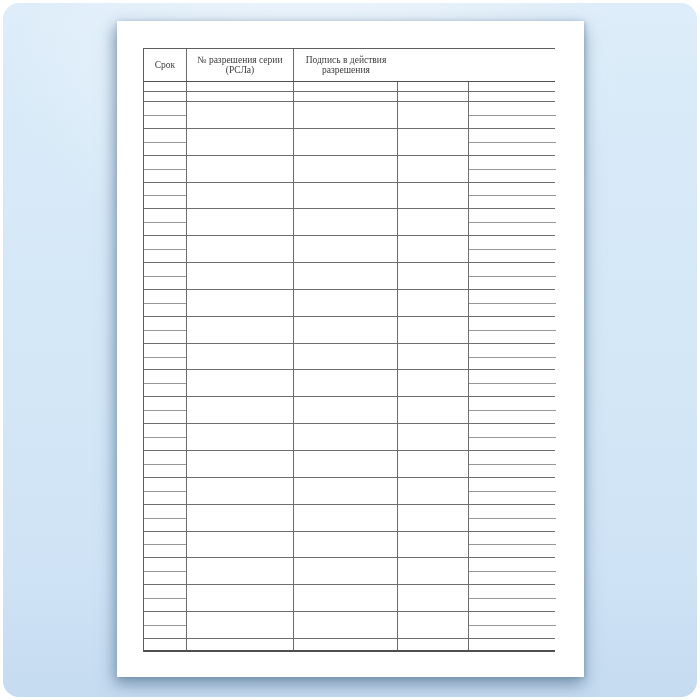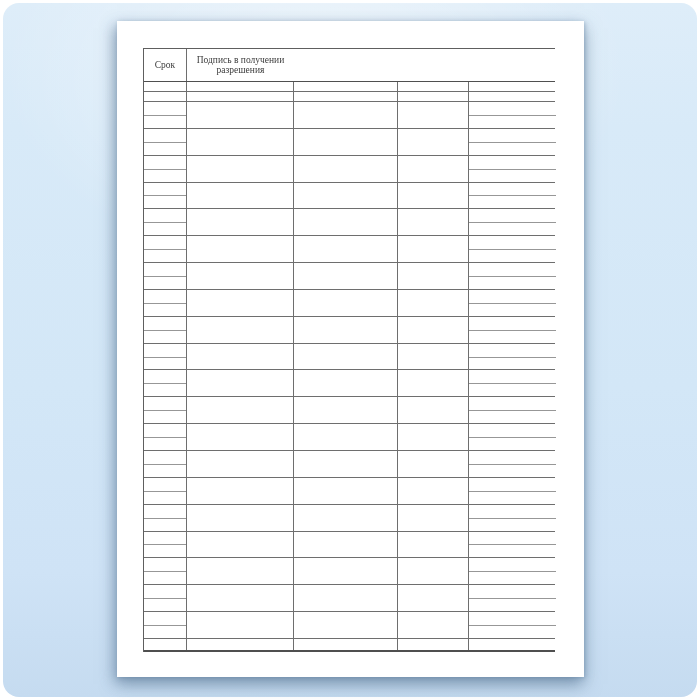--- a/index.html
+++ b/index.html
@@ -57,21 +57,22 @@
 </style>
 </head>
 <body>
 
 <div class="backdrop"></div>
 
 <div class="page">
   <div class="sheet-table" id="sheet-table">
       <div class="t-row header">
         <div class="t-cell">Срок</div>
-        <div class="t-cell">Подпись в получении разрешения</div>
+        <div class="t-cell">№ разрешения серии (РСЛа)</div>
+        <div class="t-cell">Подпись в действия разрешения</div>
       </div>
       <div class="t-row thin">
         <div class="t-cell"></div>
         <div class="t-cell"></div>
         <div class="t-cell"></div>
         <div class="t-cell"></div>
         <div class="t-cell"></div>
       </div>
       <div class="t-row thin">
         <div class="t-cell"></div>

